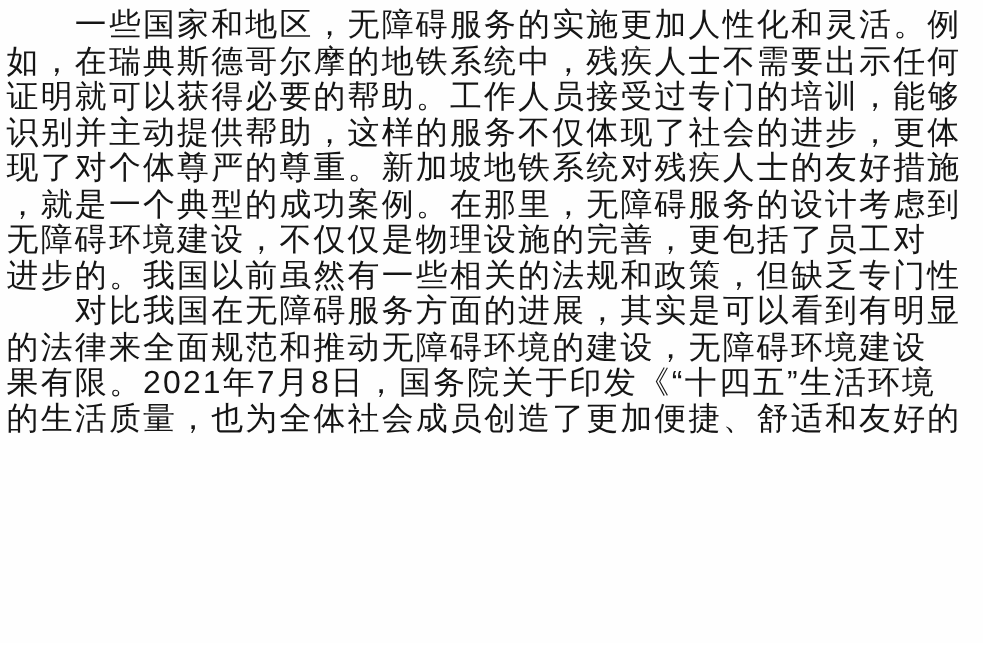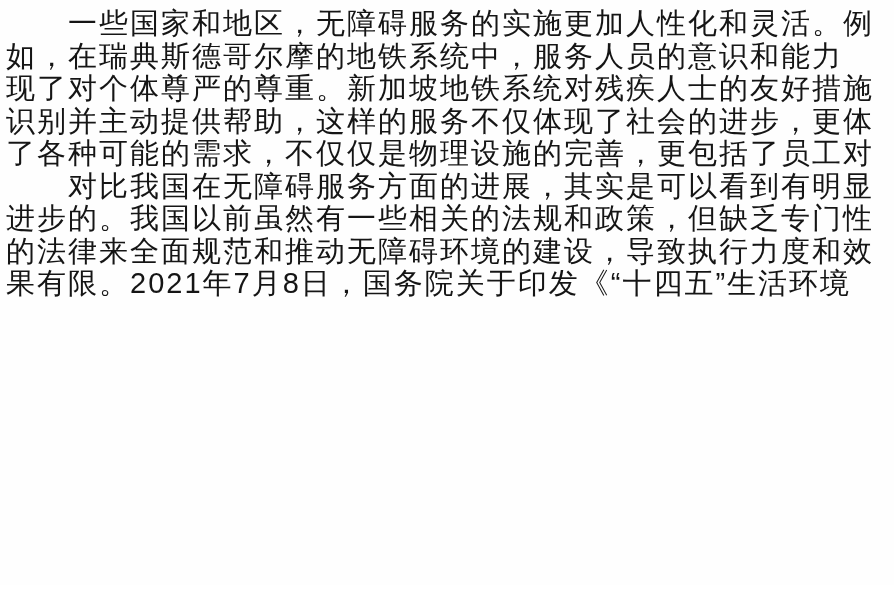--- a/index.html
+++ b/index.html
@@ -31,26 +31,29 @@
     padding-left: 62px;
   }
 </style>
 </head>
 <body>
 
 <div class="page">
 
   <div class="paragraph">
     <div class="text-line indent">一些国家和地区，无障碍服务的实施更加人性化和灵活。例</div>
-    <div class="text-line">如，在瑞典斯德哥尔摩的地铁系统中，服务人员的意识和能力</div>
+    <div class="text-line">如，在瑞典斯德哥尔摩的地铁系统中，残疾人士不需要出示任何</div>
+    <div class="text-line">证明就可以获得必要的帮助。工作人员接受过专门的培训，能够</div>
+    <div class="text-line">识别并主动提供帮助，这样的服务不仅体现了社会的进步，更体</div>
     <div class="text-line">现了对个体尊严的尊重。新加坡地铁系统对残疾人士的友好措施</div>
-    <div class="text-line">识别并主动提供帮助，这样的服务不仅体现了社会的进步，更体</div>
-    <div class="text-line">了各种可能的需求，不仅仅是物理设施的完善，更包括了员工对</div>
+    <div class="text-line">，就是一个典型的成功案例。在那里，无障碍服务的设计考虑到</div>
+    <div class="text-line">无障碍环境建设，不仅仅是物理设施的完善，更包括了员工对</div>
   </div>
 
   <div class="paragraph">
+    <div class="text-line">进步的。我国以前虽然有一些相关的法规和政策，但缺乏专门性</div>
     <div class="text-line indent">对比我国在无障碍服务方面的进展，其实是可以看到有明显</div>
-    <div class="text-line">进步的。我国以前虽然有一些相关的法规和政策，但缺乏专门性</div>
-    <div class="text-line">的法律来全面规范和推动无障碍环境的建设，导致执行力度和效</div>
+    <div class="text-line">的法律来全面规范和推动无障碍环境的建设，无障碍环境建设</div>
     <div class="text-line">果有限。2021年7月8日，国务院关于印发《“十四五”生活环境</div>
+    <div class="text-line">的生活质量，也为全体社会成员创造了更加便捷、舒适和友好的</div>
   </div>
 
 </div>
 
 </body></html>

